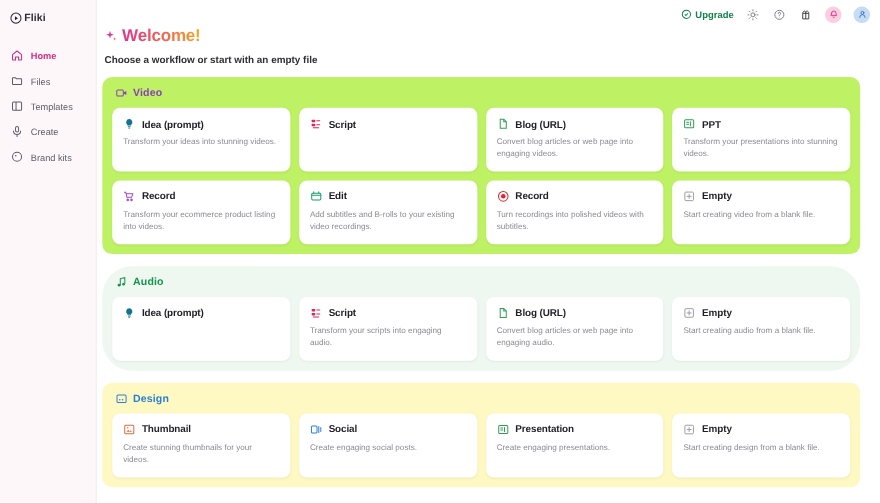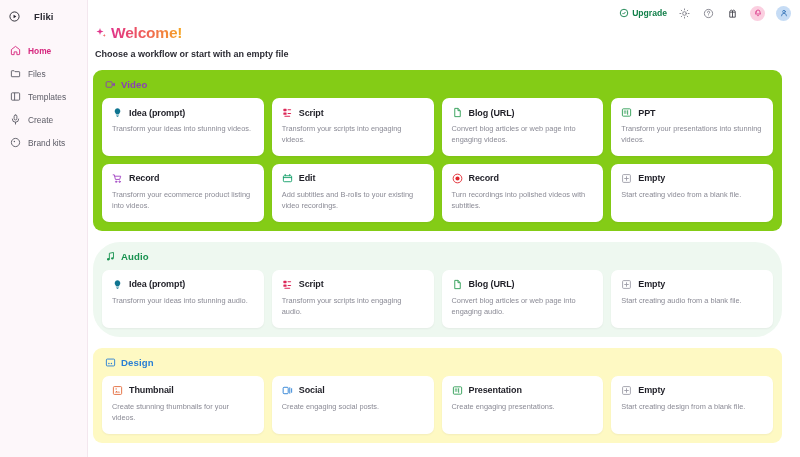--- a/index.html
+++ b/index.html
@@ -12,21 +12,21 @@
   #app { display: flex; width: 800px; height: 457px; }
 
   
   .sidebar {
     width: 88px; height: 457px; flex: 0 0 88px;
     background: #fdf7fa;
     border-right: 1px solid #f3e7ee;
     padding: 7px 0 0 0;
   }
   .brand {
-    display: flex; align-items: center; gap: 14px;
+    display: flex; align-items: center; gap: 2px;
     padding: 0 0 0 9px; height: 18px; margin-bottom: 14px;
   }
   .brand-name { font-size: 9.5px; font-weight: 700; color: #2b2b33; letter-spacing: .1px; }
   .nav { display: flex; flex-direction: column; gap: 0px; }
   .nav-item {
     display: flex; align-items: center; gap: 7px;
     height: 23px; padding: 0 0 0 10px;
     font-size: 8.4px; color: #5c5c66; cursor: pointer;
   }
   .nav-item.active { color: #d6287f; font-weight: 600; }
@@ -57,21 +57,21 @@
   .welcome-title {
     font-size: 15.5px; font-weight: 700;
     background: linear-gradient(90deg,#e0348a 0%,#ef5b5b 45%,#f5a623 100%);
     -webkit-background-clip: text; background-clip: text;
     -webkit-text-fill-color: transparent; color: transparent;
     letter-spacing: -.2px;
   }
   .subtitle { font-size: 9px; font-weight: 700; color: #2d2d35; margin: 7px 0 0 2px; }
 
   .section { border-radius: 9px; padding: 8px 9px 9px 9px; margin-top: 11px; }
-  .section.video  { background: #84cc16; }
+  .section.video  { background: #bef264; }
   .section.audio  { background: #eef8f0; border-radius: 27px; }
   .section.design { background: #fef9c3; }
 
   .section-head { display: flex; align-items: center; gap: 5px; margin: 1px 0 8px 3px; }
   .section-title { font-size: 9.6px; font-weight: 700; letter-spacing: .1px; }
   .section.video  .section-title { color: #8b3fb5; }
   .section.audio  .section-title { color: #17924f; }
   .section.design .section-title { color: #2a7fd4; }
 
   .grid { display: grid; grid-template-columns: repeat(4, 1fr); gap: 8px; }
@@ -248,21 +248,20 @@
                 <svg width="11" height="11" viewBox="0 0 24 24">
                     <rect x="3" y="4" width="7" height="5" rx="1.2" fill="#dc2657"></rect>
                     <rect x="12" y="5" width="8" height="2" rx="1" fill="#dc2657"></rect>
                     <rect x="3" y="12" width="7" height="5" rx="1.2" fill="#dc2657"></rect>
                     <rect x="12" y="13" width="8" height="2" rx="1" fill="#dc2657"></rect>
                     <rect x="5" y="19" width="13" height="2" rx="1" fill="#dc2657"></rect>
                   </svg>
               </span>
               <span class="card-title">Script</span>
             </div>
-            <div class="card-desc">Transform your scripts into engaging videos.</div>
           </div>
 
           <div class="card">
             <div class="card-head">
               <span class="card-ico">
                 <svg width="11" height="11" viewBox="0 0 24 24" fill="none" stroke="#2f9e55" stroke-width="2">
                     <path d="M6 3h7l5 5v13H6z"></path>
                     <path d="M13 3v5h5"></path>
                   </svg>
               </span>
@@ -357,21 +356,20 @@
             <div class="card-head">
               <span class="card-ico">
                 <svg width="11" height="11" viewBox="0 0 24 24">
                     <path d="M12 2.5A6.5 6.5 0 0 0 8.2 14v1.7h7.6V14A6.5 6.5 0 0 0 12 2.5z" fill="#0e7490"></path>
                     <rect x="9" y="17" width="6" height="1.8" rx=".9" fill="#0e7490"></rect>
                     <rect x="10" y="20" width="4" height="1.6" rx=".8" fill="#0e7490"></rect>
                   </svg>
               </span>
               <span class="card-title">Idea (prompt)</span>
             </div>
-            <div class="card-desc">Transform your ideas into stunning audio.</div>
           </div>
 
           <div class="card">
             <div class="card-head">
               <span class="card-ico">
                 <svg width="11" height="11" viewBox="0 0 24 24">
                     <rect x="3" y="4" width="7" height="5" rx="1.2" fill="#dc2657"></rect>
                     <rect x="12" y="5" width="8" height="2" rx="1" fill="#dc2657"></rect>
                     <rect x="3" y="12" width="7" height="5" rx="1.2" fill="#dc2657"></rect>
                     <rect x="12" y="13" width="8" height="2" rx="1" fill="#dc2657"></rect>

